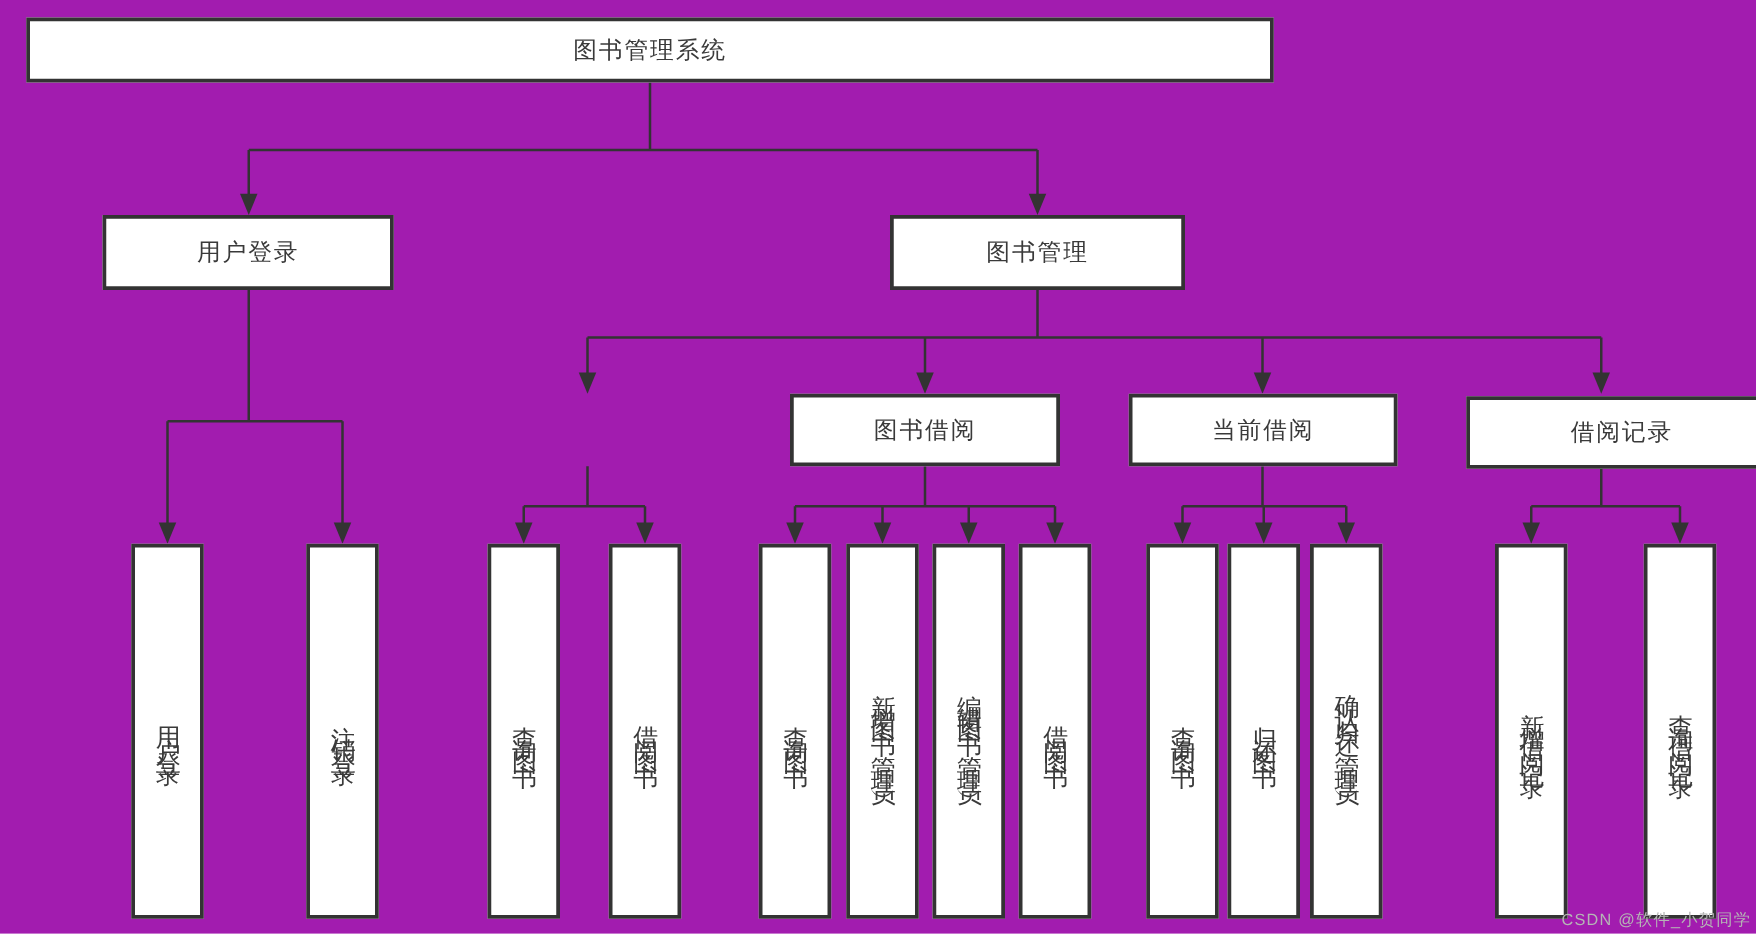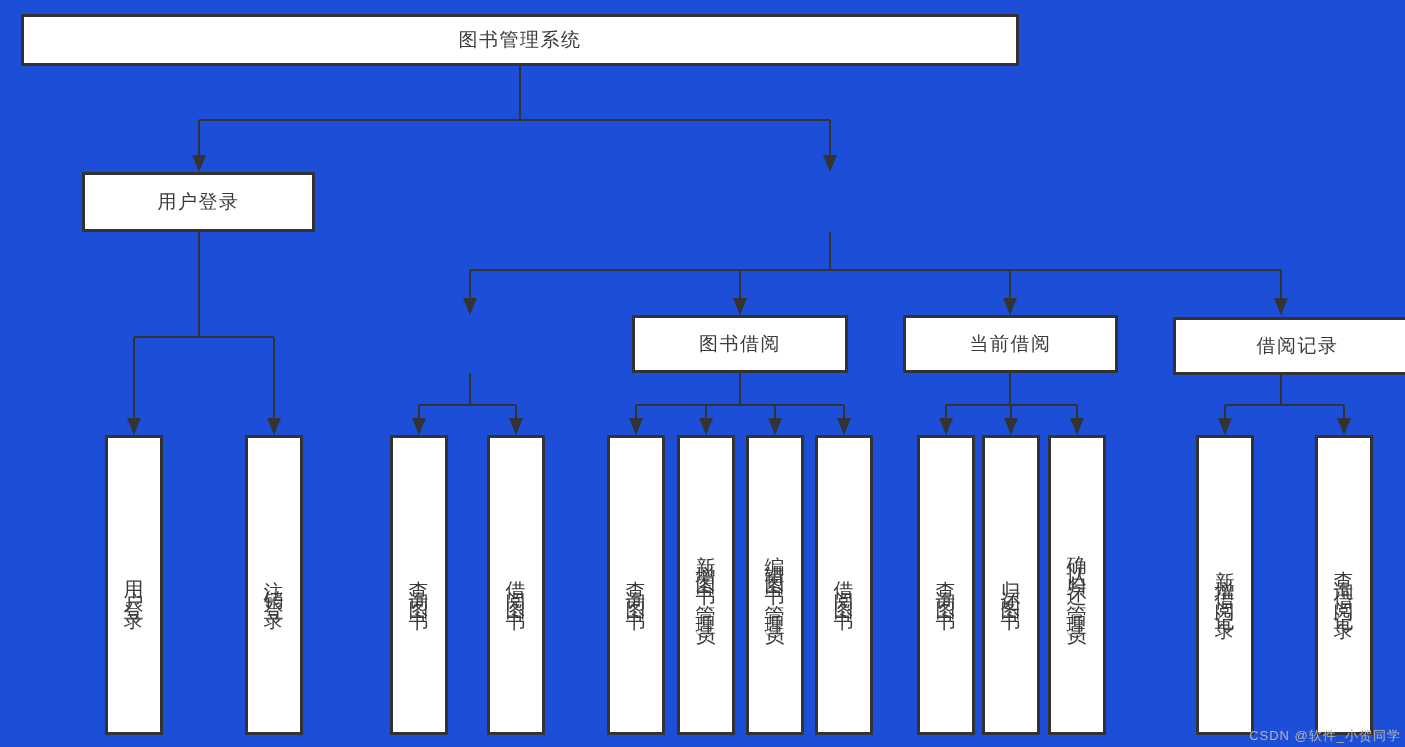--- a/index.html
+++ b/index.html
@@ -1,17 +1,17 @@
 <!DOCTYPE html>
 <html><head>
 <meta charset="utf-8">
 <style>
   html,body { margin:0; padding:0; background:#ffffff; }
   .canvas {
-    position:relative; width:1405px; height:747px; background:#1d4ed8;
+    position:relative; width:1405px; height:747px; background:#a21caf;
     font-family:"Liberation Sans", sans-serif; overflow:hidden;
   }
   svg.connectors { position:absolute; left:0; top:0; width:1405px; height:747px; }
   .node {
     position:absolute; background:#ffffff; border:3px solid #333333;
     box-sizing:border-box; display:flex; align-items:center; justify-content:center;
     color:#3a3a3a;
   }
   .node.h .lbl { font-size:19px; letter-spacing:1.5px; white-space:nowrap; }
   .node.v .lbl {
@@ -61,20 +61,23 @@
     </g>
   </svg>
 
   <div class="node h" style="left:21px; top:14px; width:998px; height:52px">
     <span class="lbl">图书管理系统</span>
   </div>
 
   <div class="node h" style="left:82px; top:172px; width:233px; height:60px">
     <span class="lbl">用户登录</span>
   </div>
+  <div class="node h" style="left:712px; top:172px; width:236px; height:60px">
+    <span class="lbl">图书管理</span>
+  </div>
 
   <div class="node h" style="left:632px; top:315px; width:216px; height:58px">
     <span class="lbl">图书借阅</span>
   </div>
   <div class="node h" style="left:903px; top:315px; width:215px; height:58px">
     <span class="lbl">当前借阅</span>
   </div>
   <div class="node h" style="left:1173px; top:317px; width:249px; height:58px">
     <span class="lbl">借阅记录</span>
   </div>

